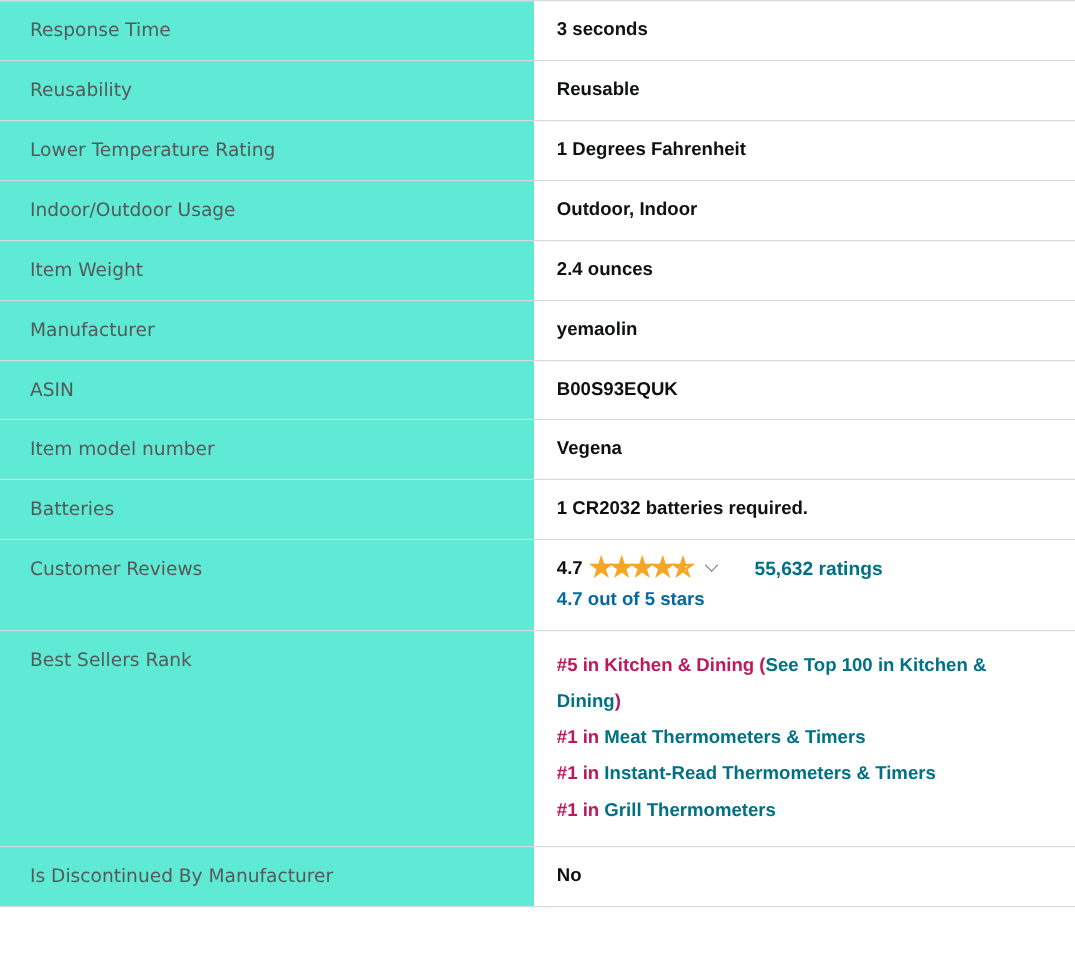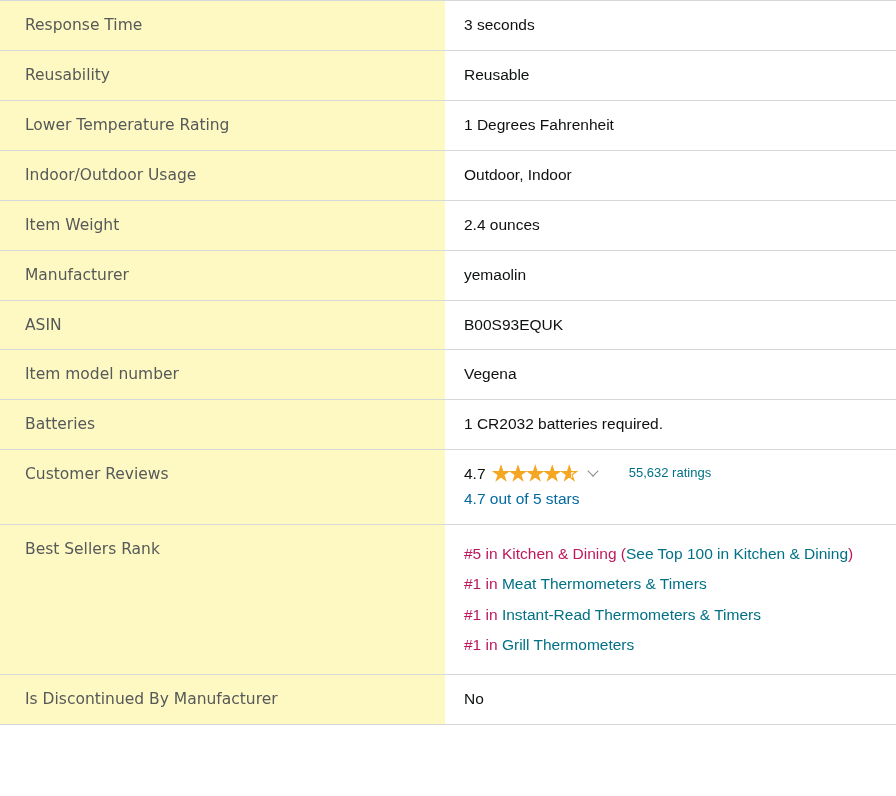--- a/index.html
+++ b/index.html
@@ -28,38 +28,38 @@
     table-layout: fixed;
     border-top: 1px solid #d5d9d9;
   }
 
   table.detail-table tr {
     border-bottom: 1px solid #d5d9d9;
   }
 
   td.label-cell {
     width: 445px;
-    background: #fef9c3;
+    background: #5eead4;
     color: #565959;
     font-family: "DejaVu Sans", sans-serif;
     font-size: 15.5px;
     font-weight: 400;
     line-height: 1.35;
     padding: 14px 12px 14px 25px;
     vertical-align: top;
     box-sizing: border-box;
   }
 
   td.value-cell {
     width: 451px;
     background: #ffffff;
     color: #0f1111;
     font-family: "Liberation Sans", sans-serif;
     font-size: 15.5px;
-    font-weight: 400;
+    font-weight: 700;
     line-height: 1.35;
     padding: 14px 28px 14px 19px;
     vertical-align: top;
     box-sizing: border-box;
   }
 
   
   tr.detail-row td { height: 22px; }
 
   
@@ -110,21 +110,21 @@
     width: 7px;
     height: 7px;
     border-right: 1.6px solid #8a8a8a;
     border-bottom: 1.6px solid #8a8a8a;
     transform: rotate(45deg);
   }
 
   .ratings-link {
     color: #007185;
     text-decoration: none;
-    font-size: 13px;
+    font-size: 16px;
     cursor: pointer;
   }
 
   .review-line-2 {
     color: #0369a1;
     font-size: 15.5px;
   }
 
   
   .bsr-list {

